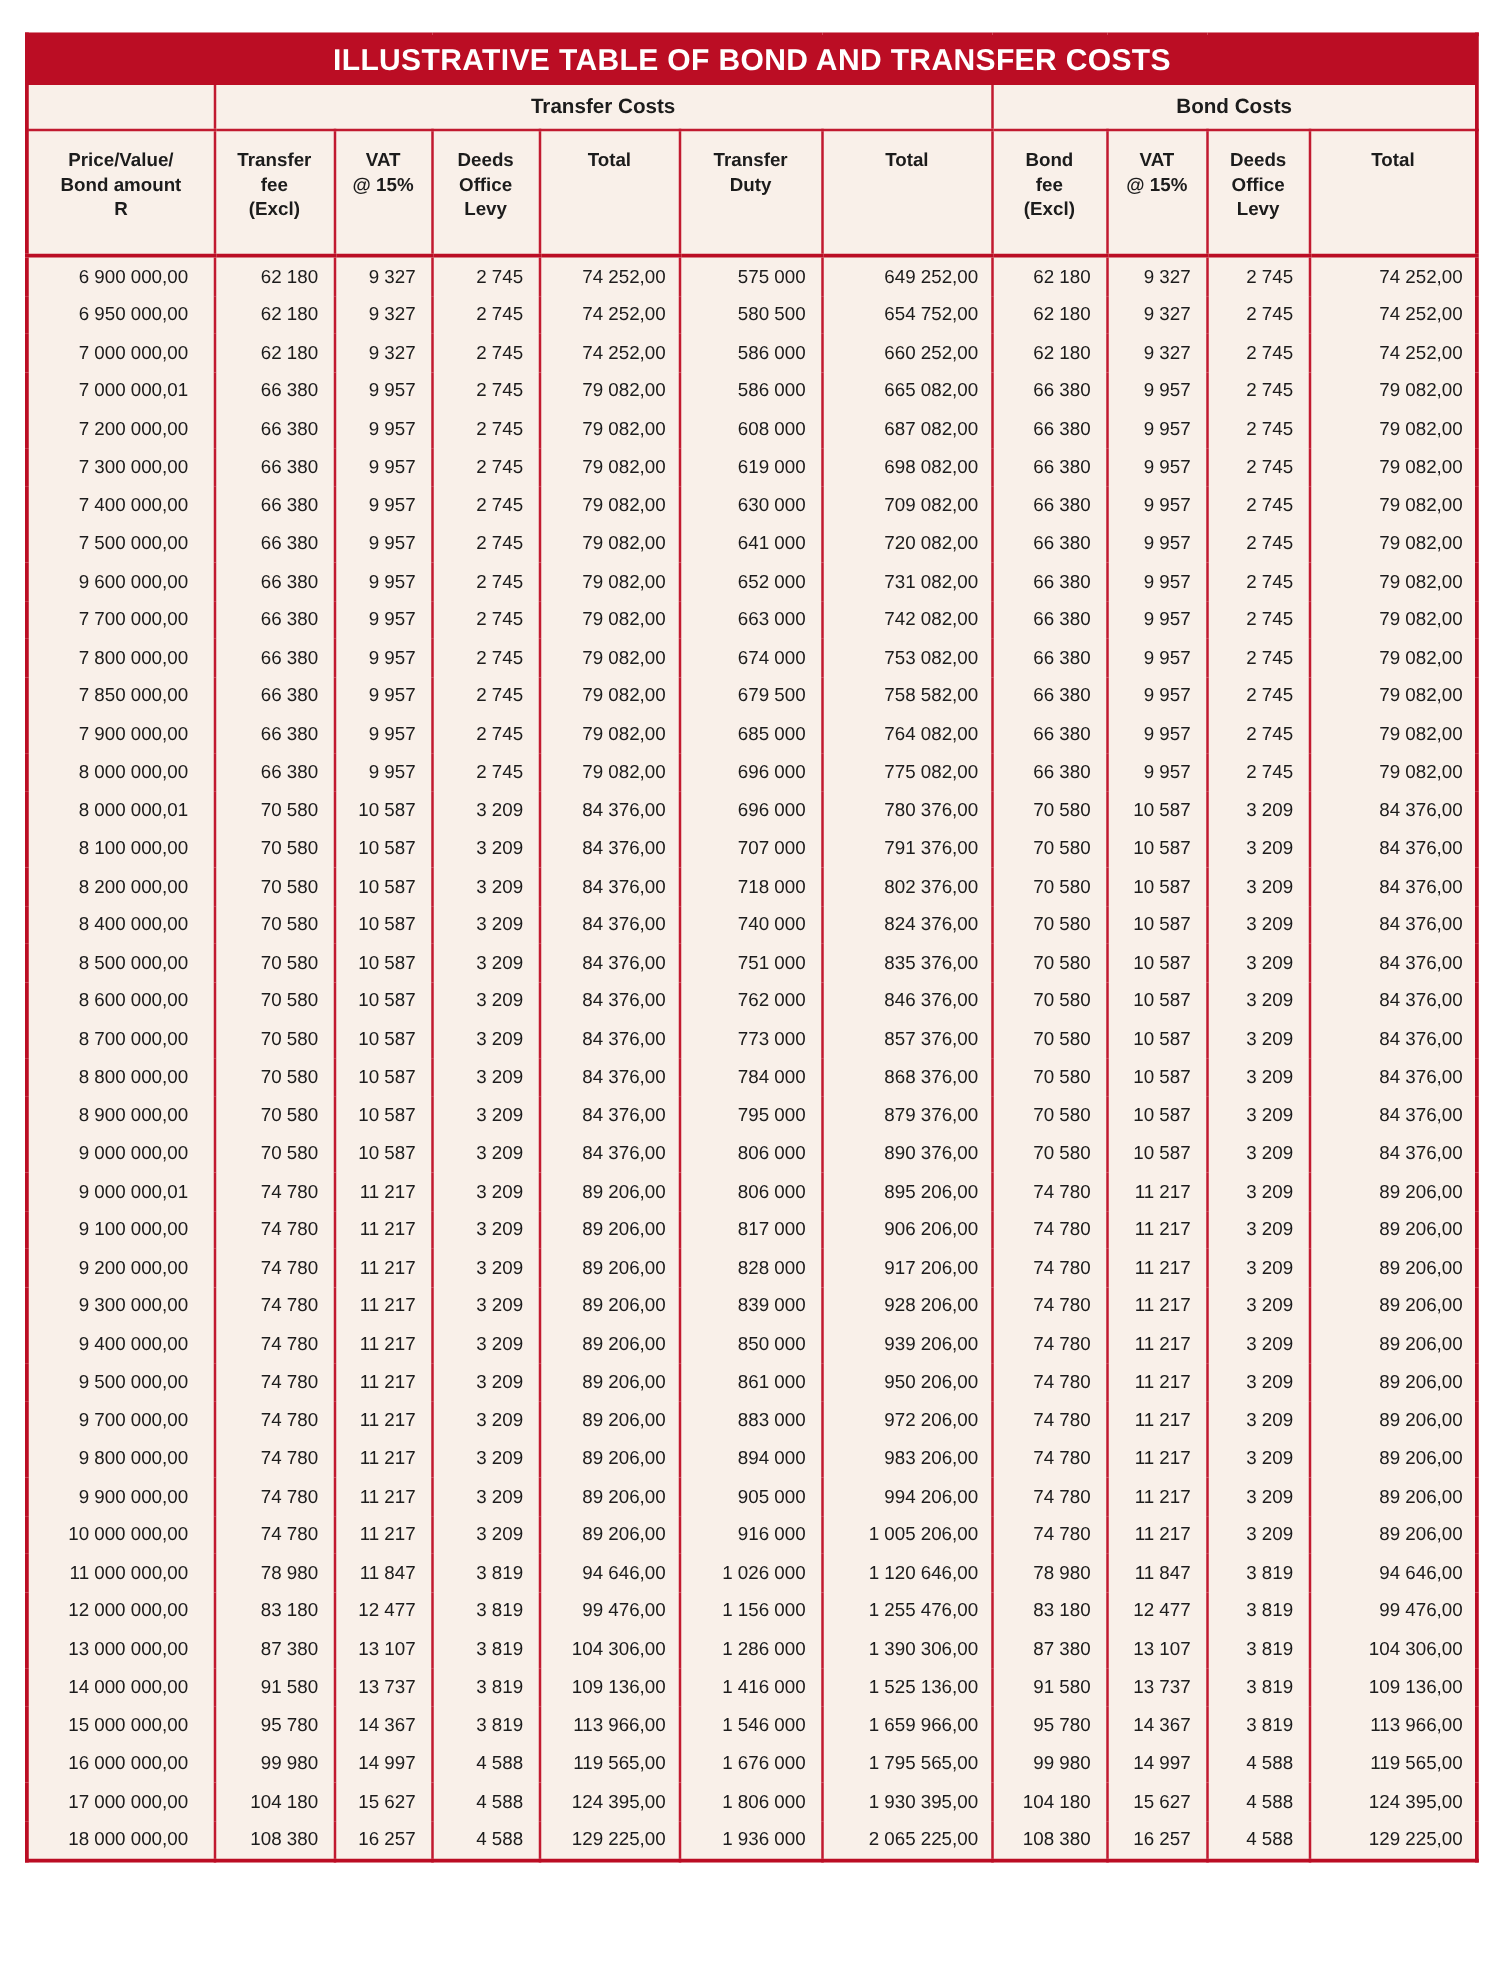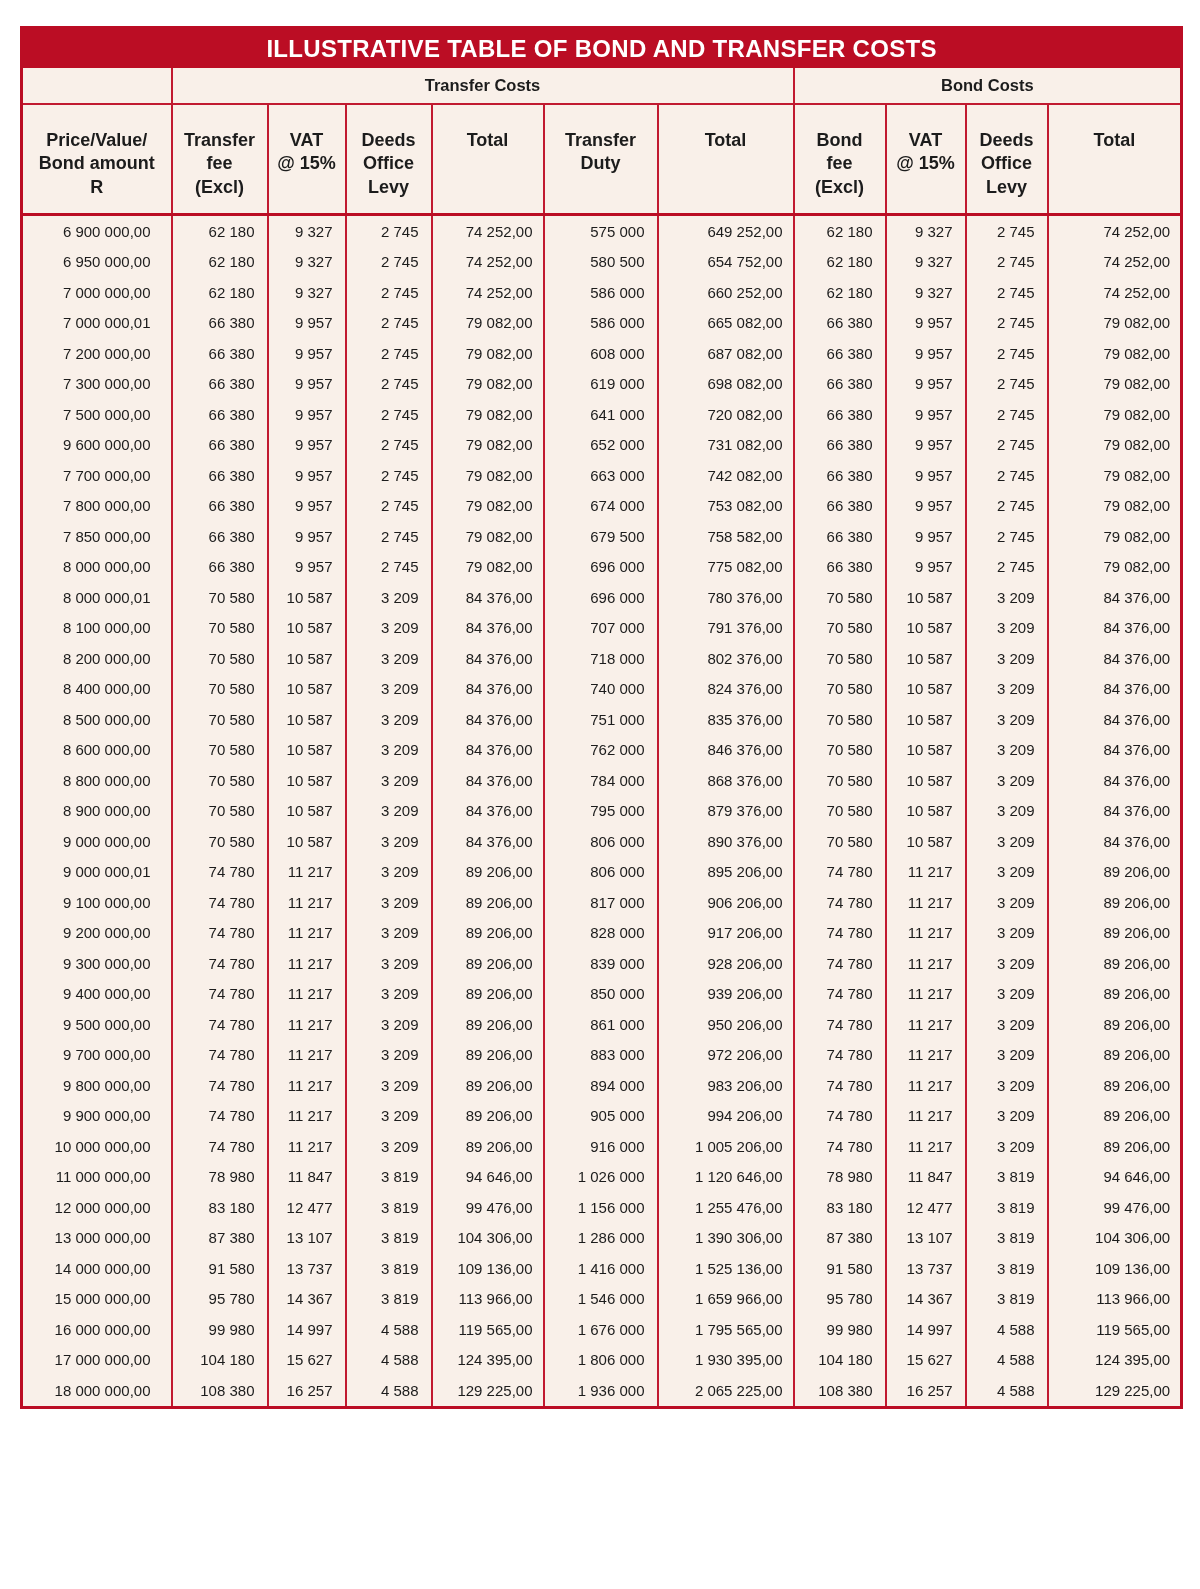--- a/index.html
+++ b/index.html
@@ -53,25 +53,25 @@
     font-weight:bold;
     text-align:center;
     height:35px;
     border-bottom:2px solid var(--grid);
     padding:0;
     vertical-align:middle;
   }
   tr.group-row th.spacer{border-bottom:2px solid var(--grid);}
   
   tr.colhead-row th{
-    font-size:18px;
+    font-size:15px;
     font-weight:bold;
     text-align:center;
     vertical-align:top;
-    padding-top:24px;
+    padding-top:14px;
     height:83px; 
     white-space:pre-line;
     line-height:1.3;
     border-bottom:3px solid var(--red);
   }
   
   tbody td{
     font-size:15px;
     height:30.5px;
     text-align:right;
@@ -209,20 +209,33 @@
           <td class="c3">2 745</td>
           <td class="c4">79 082,00</td>
           <td class="c5">619 000</td>
           <td class="c6">698 082,00</td>
           <td class="c7">66 380</td>
           <td class="c8">9 957</td>
           <td class="c9">2 745</td>
           <td class="c10">79 082,00</td>
         </tr>
         <tr>
+          <td class="c0">7 400 000,00</td>
+          <td class="c1">66 380</td>
+          <td class="c2">9 957</td>
+          <td class="c3">2 745</td>
+          <td class="c4">79 082,00</td>
+          <td class="c5">630 000</td>
+          <td class="c6">709 082,00</td>
+          <td class="c7">66 380</td>
+          <td class="c8">9 957</td>
+          <td class="c9">2 745</td>
+          <td class="c10">79 082,00</td>
+        </tr>
+        <tr>
           <td class="c0">7 500 000,00</td>
           <td class="c1">66 380</td>
           <td class="c2">9 957</td>
           <td class="c3">2 745</td>
           <td class="c4">79 082,00</td>
           <td class="c5">641 000</td>
           <td class="c6">720 082,00</td>
           <td class="c7">66 380</td>
           <td class="c8">9 957</td>
           <td class="c9">2 745</td>
@@ -274,20 +287,33 @@
           <td class="c3">2 745</td>
           <td class="c4">79 082,00</td>
           <td class="c5">679 500</td>
           <td class="c6">758 582,00</td>
           <td class="c7">66 380</td>
           <td class="c8">9 957</td>
           <td class="c9">2 745</td>
           <td class="c10">79 082,00</td>
         </tr>
         <tr>
+          <td class="c0">7 900 000,00</td>
+          <td class="c1">66 380</td>
+          <td class="c2">9 957</td>
+          <td class="c3">2 745</td>
+          <td class="c4">79 082,00</td>
+          <td class="c5">685 000</td>
+          <td class="c6">764 082,00</td>
+          <td class="c7">66 380</td>
+          <td class="c8">9 957</td>
+          <td class="c9">2 745</td>
+          <td class="c10">79 082,00</td>
+        </tr>
+        <tr>
           <td class="c0">8 000 000,00</td>
           <td class="c1">66 380</td>
           <td class="c2">9 957</td>
           <td class="c3">2 745</td>
           <td class="c4">79 082,00</td>
           <td class="c5">696 000</td>
           <td class="c6">775 082,00</td>
           <td class="c7">66 380</td>
           <td class="c8">9 957</td>
           <td class="c9">2 745</td>
@@ -359,20 +385,33 @@
           <td class="c10">84 376,00</td>
         </tr>
         <tr>
           <td class="c0">8 600 000,00</td>
           <td class="c1">70 580</td>
           <td class="c2">10 587</td>
           <td class="c3">3 209</td>
           <td class="c4">84 376,00</td>
           <td class="c5">762 000</td>
           <td class="c6">846 376,00</td>
+          <td class="c7">70 580</td>
+          <td class="c8">10 587</td>
+          <td class="c9">3 209</td>
+          <td class="c10">84 376,00</td>
+        </tr>
+        <tr>
+          <td class="c0">8 700 000,00</td>
+          <td class="c1">70 580</td>
+          <td class="c2">10 587</td>
+          <td class="c3">3 209</td>
+          <td class="c4">84 376,00</td>
+          <td class="c5">773 000</td>
+          <td class="c6">857 376,00</td>
           <td class="c7">70 580</td>
           <td class="c8">10 587</td>
           <td class="c9">3 209</td>
           <td class="c10">84 376,00</td>
         </tr>
         <tr>
           <td class="c0">8 800 000,00</td>
           <td class="c1">70 580</td>
           <td class="c2">10 587</td>
           <td class="c3">3 209</td>

